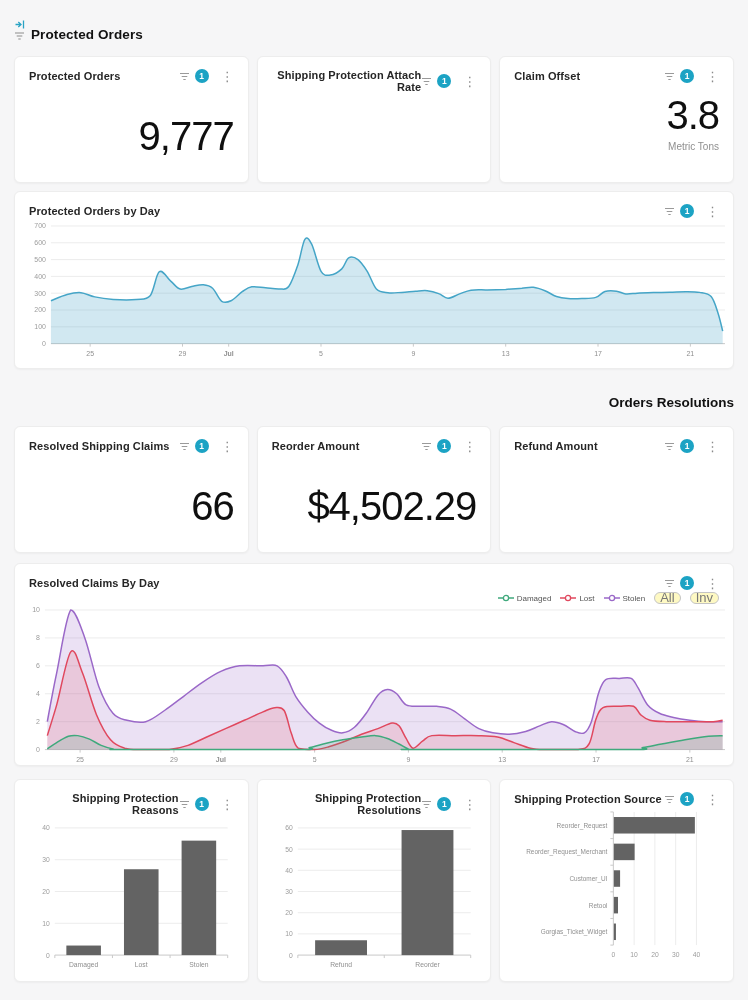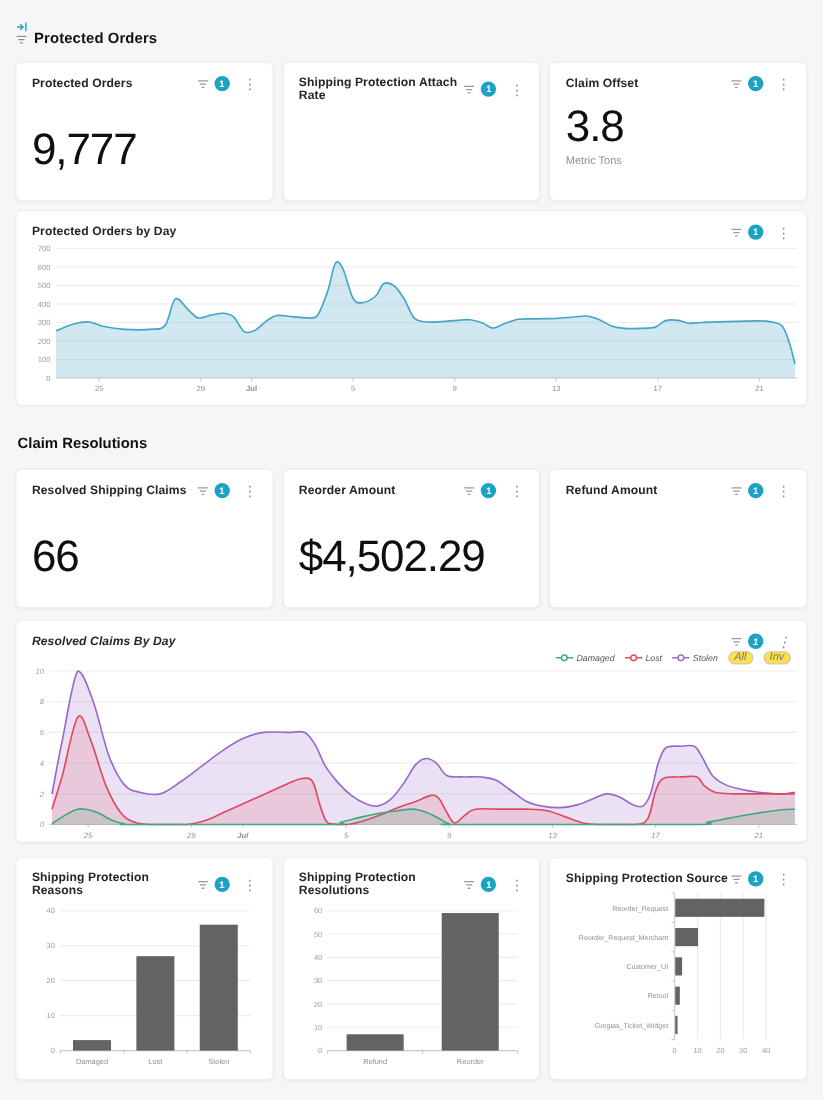--- a/index.html
+++ b/index.html
@@ -3,21 +3,21 @@
 <meta charset="utf-8">
 <style>
   * { box-sizing: border-box; margin: 0; padding: 0; }
   html,body { width: 748px; }
   body {
     font-family: "Liberation Sans", sans-serif;
     background: #f6f6f7;
     color: #1c1c1c;
     min-height: 1000px;
   }
-  .page { padding: 12px 14px 18px 14px; }
+  .page { padding: 12px 14px 18px 14px; text-align: right; }
 
   .page-header { display: flex; align-items: flex-end; gap: 6px; margin-bottom: 14px; height: 30px; }
   .hdr-icons { display: flex; flex-direction: column; gap: 3px; align-items: center; padding-bottom: 2px; }
   .page-title { font-size: 13.5px; font-weight: 700; color: #111; letter-spacing: .1px; }
 
   .grid3 { display: grid; grid-template-columns: repeat(3, 1fr); gap: 8px; }
 
   .card {
     background: #fff; border-radius: 6px;
     border: 1px solid #ededed;
@@ -34,29 +34,29 @@
     background: #1ca3c4; color: #fff; font-size: 8.5px; font-weight: 700;
     display: inline-flex; align-items: center; justify-content: center; cursor: pointer;
   }
   .kebab { color: #8a8a8a; font-size: 13px; line-height: 13px; margin-left: 7px; cursor: pointer; user-select: none; }
 
   .kpi-value { font-size: 40px; font-weight: 400; color: #0f0f0f; letter-spacing: -1px; margin-top: 31px; }
   .kpi-sub { font-size: 10px; color: #8f8f8f; margin-top: 3px; }
 
   .chart-card-lg { height: 178px; padding: 12px 0 0 0; margin-top: 8px; }
   .chart-card-lg .card-head, .chart-card-2 .card-head { padding: 0 14px; }
-  .chart-card-2 { height: 203px; padding: 12px 0 0 0; margin-top: 10px; font-style: italic; }
+  .chart-card-2 { height: 203px; padding: 12px 0 0 0; margin-top: 10px; }
 
   .section-heading { font-size: 13.5px; font-weight: 700; color: #111; margin: 26px 0 16px 2px; }
 
   .legend-row { display: flex; justify-content: flex-end; align-items: center; gap: 9px; padding: 2px 14px 0 14px; height: 14px; }
   .legend-item { display: inline-flex; align-items: center; gap: 3px; font-size: 8px; color: #555; cursor: pointer; }
   .legend-pill {
-    font-size: 10px; color: #777; border: 1px solid #c4c4c4; border-radius: 8px;
-    padding: 0px 5px; line-height: 10px; cursor: pointer; background: #fde047;
+    font-size: 13px; color: #777; border: 1px solid #c4c4c4; border-radius: 8px;
+    padding: 0px 5px; line-height: 10px; cursor: pointer; background: #fef9c3;
   }
 
   .bottom-row { margin-top: 13px; }
   .chart-card-sm { height: 203px; padding: 12px 14px 0 14px; }
 
   svg { display: block; }
   svg text { font-family: "Liberation Sans", sans-serif; }
   .chart-svg { width: 100%; height: auto; }
 </style>
 </head>
@@ -174,21 +174,21 @@
         <text x="492.06849315068496" y="138" font-size="7" text-anchor="middle" fill="#8f8f8f">13</text>
         <line x1="584.6712328767123" x2="584.6712328767123" y1="126" y2="129" stroke="#c9c9c9" stroke-width="1"></line>
         <text x="584.6712328767123" y="138" font-size="7" text-anchor="middle" fill="#8f8f8f">17</text>
         <line x1="677.2739726027397" x2="677.2739726027397" y1="126" y2="129" stroke="#c9c9c9" stroke-width="1"></line>
         <text x="677.2739726027397" y="138" font-size="7" text-anchor="middle" fill="#8f8f8f">21</text>
         <path d="M36.0,83.0C38.7,82.0 47.2,78.1 52.2,76.8C57.2,75.4 61.5,74.5 66.1,74.9C70.7,75.3 74.6,78.0 80.0,79.1C85.4,80.3 91.6,81.2 98.5,81.7C105.5,82.1 115.5,82.3 121.7,81.7C127.8,81.0 131.7,82.6 135.5,78.0C139.4,73.3 141.3,56.2 144.8,53.9C148.3,51.5 152.9,60.7 156.4,63.6C159.9,66.5 162.2,70.4 165.6,71.2C169.1,72.1 173.4,69.4 177.2,68.7C181.1,68.0 185.3,66.7 188.8,67.0C192.3,67.3 195.0,67.6 198.1,70.4C201.1,73.1 204.2,81.4 207.3,83.5C210.4,85.6 213.1,84.6 216.6,83.0C220.0,81.4 224.7,76.1 228.2,73.7C231.6,71.4 233.6,69.6 237.4,69.0C241.3,68.4 246.7,69.7 251.3,70.0C255.9,70.4 261.3,71.4 265.2,71.2C269.1,71.0 271.4,72.8 274.5,68.7C277.5,64.6 281.0,54.6 283.7,46.8C286.4,38.9 288.3,24.9 290.7,21.5C293.0,18.1 294.9,21.2 297.6,26.5C300.3,31.9 303.8,48.4 306.9,53.5C309.9,58.6 312.7,57.6 316.1,57.2C319.6,56.8 324.6,53.9 327.7,51.0C330.8,48.1 331.9,41.6 334.6,40.0C337.3,38.5 340.8,39.5 343.9,41.7C347.0,44.0 350.1,48.6 353.2,53.5C356.3,58.4 359.0,67.6 362.4,71.2C365.9,74.8 369.8,74.4 374.0,74.9C378.2,75.5 383.3,74.8 387.9,74.6C392.5,74.3 397.5,73.7 401.8,73.4C406.0,73.1 409.5,72.5 413.4,72.9C417.2,73.3 421.5,74.5 424.9,75.8C428.4,77.0 430.7,80.4 434.2,80.5C437.7,80.5 441.9,77.5 445.8,76.1C449.6,74.8 452.7,73.1 457.3,72.4C462.0,71.7 467.8,72.2 473.5,72.1C479.3,71.9 486.3,71.8 492.1,71.6C497.9,71.3 503.6,70.7 508.3,70.4C512.9,70.0 516.0,69.1 519.8,69.5C523.7,70.0 527.6,71.4 531.4,72.9C535.3,74.4 539.1,77.5 543.0,78.8C546.9,80.1 550.3,80.5 554.6,80.8C558.8,81.2 563.8,81.0 568.5,80.8C573.1,80.6 578.5,80.8 582.4,79.6C586.2,78.5 588.1,74.8 591.6,73.7C595.1,72.7 599.7,73.0 603.2,73.4C606.7,73.8 609.0,75.8 612.5,76.1C615.9,76.4 619.4,75.7 624.0,75.4C628.7,75.2 634.8,74.9 640.2,74.8C645.6,74.6 651.0,74.6 656.4,74.4C661.8,74.3 667.6,73.9 672.6,73.9C677.7,73.9 682.3,73.8 686.5,74.6C690.8,75.4 695.0,75.3 698.1,78.8C701.2,82.3 703.1,89.9 705.1,95.7C707.0,101.4 708.9,110.4 709.7,113.4L709.7,126L36.0,126Z" fill="rgba(89,174,203,0.28)" stroke="none"></path>
         <path d="M36.0,83.0C38.7,82.0 47.2,78.1 52.2,76.8C57.2,75.4 61.5,74.5 66.1,74.9C70.7,75.3 74.6,78.0 80.0,79.1C85.4,80.3 91.6,81.2 98.5,81.7C105.5,82.1 115.5,82.3 121.7,81.7C127.8,81.0 131.7,82.6 135.5,78.0C139.4,73.3 141.3,56.2 144.8,53.9C148.3,51.5 152.9,60.7 156.4,63.6C159.9,66.5 162.2,70.4 165.6,71.2C169.1,72.1 173.4,69.4 177.2,68.7C181.1,68.0 185.3,66.7 188.8,67.0C192.3,67.3 195.0,67.6 198.1,70.4C201.1,73.1 204.2,81.4 207.3,83.5C210.4,85.6 213.1,84.6 216.6,83.0C220.0,81.4 224.7,76.1 228.2,73.7C231.6,71.4 233.6,69.6 237.4,69.0C241.3,68.4 246.7,69.7 251.3,70.0C255.9,70.4 261.3,71.4 265.2,71.2C269.1,71.0 271.4,72.8 274.5,68.7C277.5,64.6 281.0,54.6 283.7,46.8C286.4,38.9 288.3,24.9 290.7,21.5C293.0,18.1 294.9,21.2 297.6,26.5C300.3,31.9 303.8,48.4 306.9,53.5C309.9,58.6 312.7,57.6 316.1,57.2C319.6,56.8 324.6,53.9 327.7,51.0C330.8,48.1 331.9,41.6 334.6,40.0C337.3,38.5 340.8,39.5 343.9,41.7C347.0,44.0 350.1,48.6 353.2,53.5C356.3,58.4 359.0,67.6 362.4,71.2C365.9,74.8 369.8,74.4 374.0,74.9C378.2,75.5 383.3,74.8 387.9,74.6C392.5,74.3 397.5,73.7 401.8,73.4C406.0,73.1 409.5,72.5 413.4,72.9C417.2,73.3 421.5,74.5 424.9,75.8C428.4,77.0 430.7,80.4 434.2,80.5C437.7,80.5 441.9,77.5 445.8,76.1C449.6,74.8 452.7,73.1 457.3,72.4C462.0,71.7 467.8,72.2 473.5,72.1C479.3,71.9 486.3,71.8 492.1,71.6C497.9,71.3 503.6,70.7 508.3,70.4C512.9,70.0 516.0,69.1 519.8,69.5C523.7,70.0 527.6,71.4 531.4,72.9C535.3,74.4 539.1,77.5 543.0,78.8C546.9,80.1 550.3,80.5 554.6,80.8C558.8,81.2 563.8,81.0 568.5,80.8C573.1,80.6 578.5,80.8 582.4,79.6C586.2,78.5 588.1,74.8 591.6,73.7C595.1,72.7 599.7,73.0 603.2,73.4C606.7,73.8 609.0,75.8 612.5,76.1C615.9,76.4 619.4,75.7 624.0,75.4C628.7,75.2 634.8,74.9 640.2,74.8C645.6,74.6 651.0,74.6 656.4,74.4C661.8,74.3 667.6,73.9 672.6,73.9C677.7,73.9 682.3,73.8 686.5,74.6C690.8,75.4 695.0,75.3 698.1,78.8C701.2,82.3 703.1,89.9 705.1,95.7C707.0,101.4 708.9,110.4 709.7,113.4" fill="none" stroke="#45a5c7" stroke-width="1.5"></path>
       </svg>
   </div>
 
-  <div class="section-heading">Claim Resolutions</div>
+  <div class="section-heading">Orders Resolutions</div>
 
   <div class="grid3">
     <div class="card kpi-card">
       <div class="card-head">
         <span class="card-title">Resolved Shipping Claims</span>
         <span class="head-icons">
           <span class="filter-btn">
               <svg width="11" height="9" viewBox="0 0 11 9">
                 <path d="M1 1.5h9 M2.7 4.5h5.6 M4.3 7.5h2.4" stroke="#9a9a9a" stroke-width="1.2" fill="none"></path>
               </svg>

